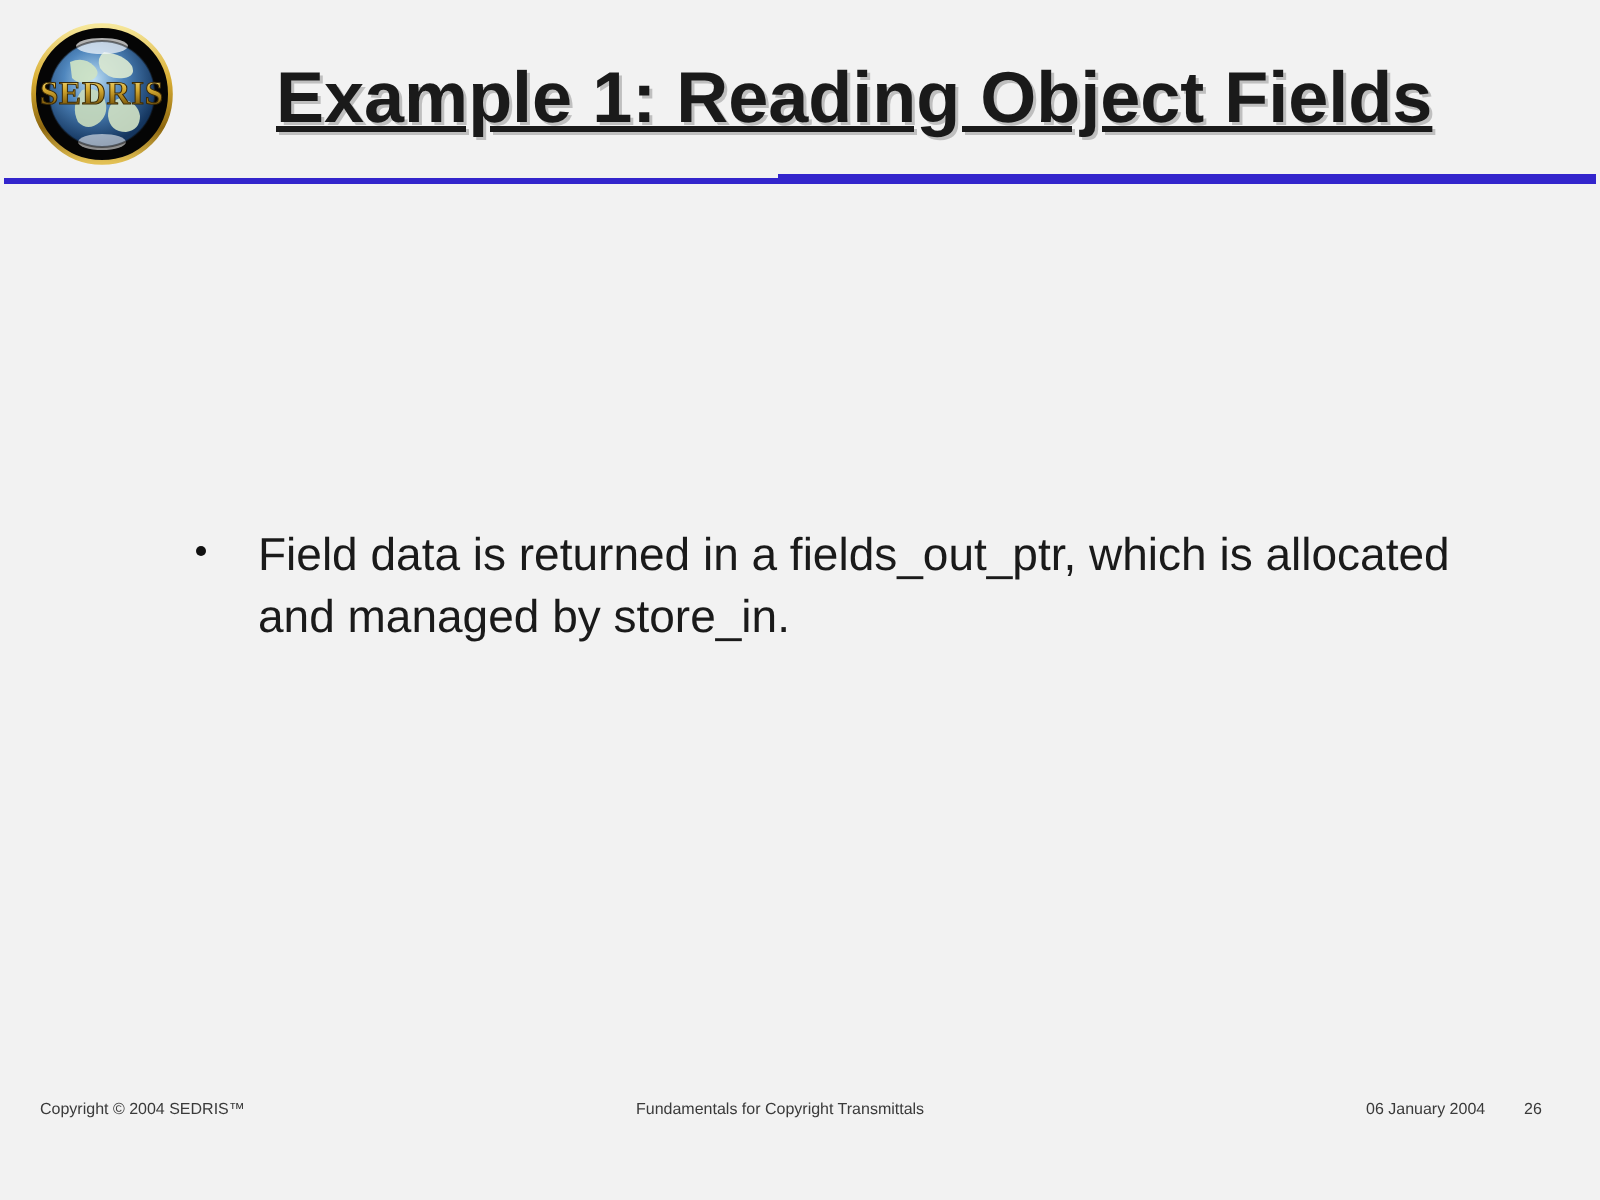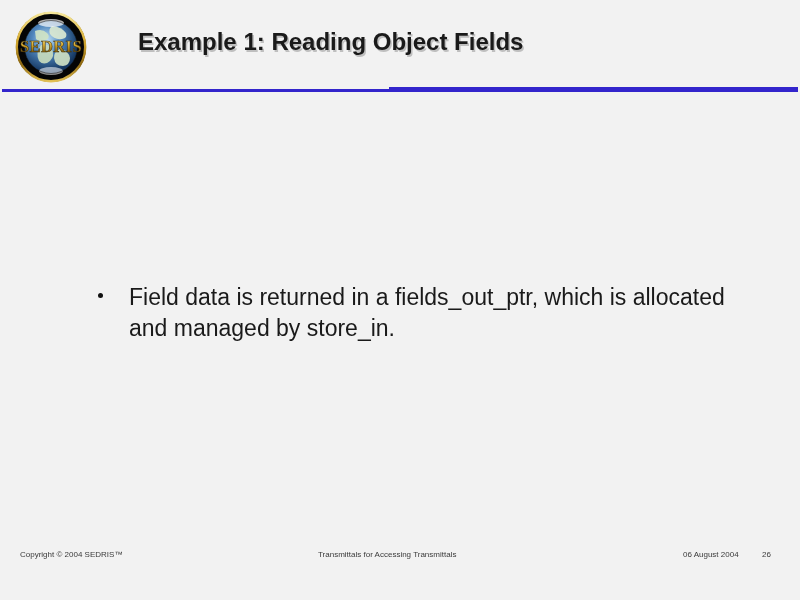--- a/index.html
+++ b/index.html
@@ -39,26 +39,27 @@
     top: 11px;
     width: 86px;
     height: 72px;
   }
   #logo svg { display: block; }
 
   #slide-title {
     position: absolute;
     left: 138px;
     top: 28px;
-    font-size: 24px;
+    font-size: 36px;
     font-weight: bold;
     color: #1a1a1a;
     letter-spacing: 0px;
     white-space: nowrap;
     text-shadow: 1.5px 1.5px 0px rgba(150,150,150,0.55);
+    text-decoration: underline;
   }
 
   #title-rule-left {
     position: absolute;
     left: 2px;
     top: 89px;
     width: 778px;
     height: 3px;
     background: #3325cc;
   }
@@ -120,21 +121,20 @@
     border-radius: 50%;
     background: #111111;
   }
   .bullet-text {
     display: block;
     margin-left: 34px;
     font-size: 23px;
     line-height: 31px;
     color: #1a1a1a;
     font-weight: normal;
-    margin-top: 20px;
   }
 
   
   #footer {
     position: absolute;
     left: 0;
     top: 546px;
     width: 656px;
     height: 22px;
     font-size: 8px;
@@ -218,18 +218,18 @@
     <div class="bullet-row">
       <span class="bullet-marker"></span>
       <span class="bullet-text">Field data is returned in a fields_out_ptr, which is allocated and managed by store_in.</span>
     </div>
 
 
   </div>
 
   <div id="footer">
     <span id="footer-copyright">Copyright © 2004 SEDRIS™</span>
-    <span id="footer-center">Transmittals for Accessing Transmittals</span>
-    <span id="footer-date">06 August 2004</span>
+    <span id="footer-center">Fundamentals for Copyright Transmittals</span>
+    <span id="footer-date">06 January 2004</span>
     <span id="footer-page">26</span>
   </div>
 
 </div>
 
 </body></html>

